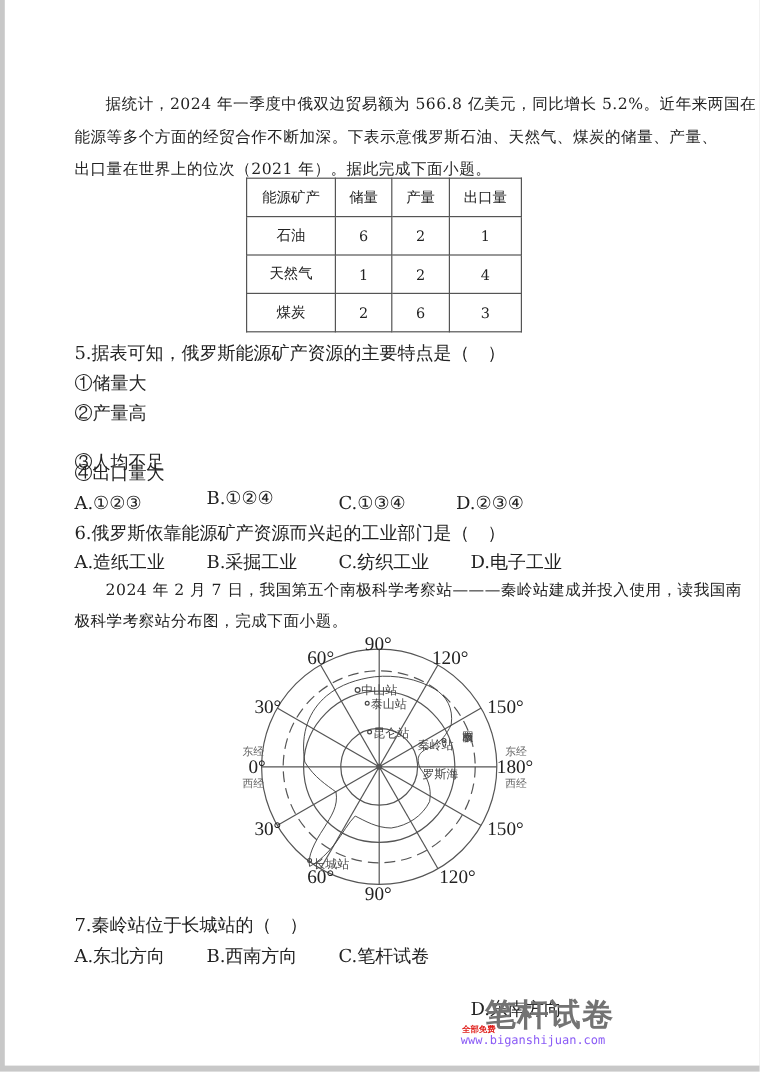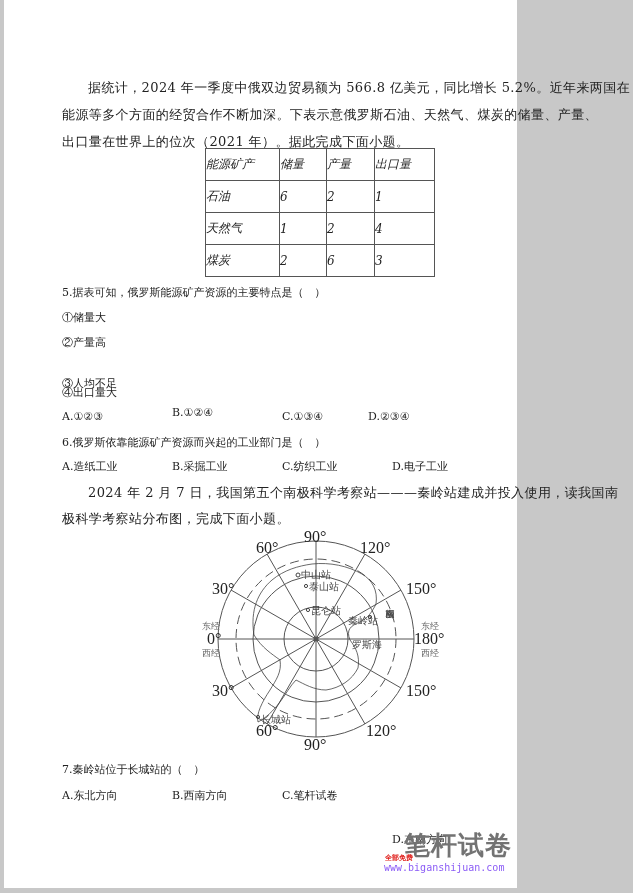--- a/index.html
+++ b/index.html
@@ -3,32 +3,32 @@
 <meta charset="utf-8">
 <style>
   html, body { margin: 0; padding: 0; }
   body {
     width: 633px; height: 893px; position: relative; overflow: hidden;
     background: #c8c8c8;
     font-family: "DejaVu Serif", "Liberation Serif", serif;
     color: #222;
   }
   .page {
-    position: absolute; left: 4px; top: 0; width: 513px; height: 888px;
+    position: absolute; left: 4px; top: 0; width: 629px; height: 888px;
     background: #ffffff;
   }
   .abs { position: absolute; white-space: nowrap; }
   .para { font-size: 13px; line-height: 27px; letter-spacing: 0.4px; }
-  .q { font-size: 11px; color: #222; }
+  .q { font-size: 15px; color: #222; }
   table.data {
     position: absolute; left: 201px; top: 148px;
     border-collapse: collapse; font-size: 12px;
   }
   table.data td {
-    border: 1.5px solid #555; text-align: left; height: 31px; padding: 0; font-style: italic;
+    border: 1.5px solid #555; text-align: center; height: 31px; padding: 0;
   }
   .c0 { width: 73px; } .c1 { width: 46px; } .c2 { width: 47px; } .c3 { width: 59px; }
   .map { position: absolute; left: 196px; top: 530px; }
   .map text { font-family: "Liberation Serif", "DejaVu Serif", serif; }
   .brand-big { font-family: "DejaVu Sans", sans-serif; font-size: 26px; font-weight: bold; color: #737373; letter-spacing: 1px; }
   .brand-url { font-family: "DejaVu Sans Mono", "Liberation Mono", monospace; font-size: 10px; color: #8b5cf6; }
   .brand-free { font-family: "DejaVu Sans", sans-serif; font-size: 7px; color: #e0201c; font-weight: bold; }
 </style>
 </head>
 <body>
@@ -69,21 +69,21 @@
     </table>
 
   <div class="abs q" style="left:58px; top:285px;">5.据表可知，俄罗斯能源矿产资源的主要特点是（　）</div>
   <div class="abs q" style="left:58px; top:310px;">①储量大</div>
   <div class="abs q" style="left:58px; top:335px;">②产量高</div>
   <div class="abs q" style="left:58px; top:376px;">③人均不足</div>
   <div class="abs q" style="left:58px; top:385px;">④出口量大</div>
   <div class="abs q" style="left:58px; top:410px;">A.①②③</div>
   <div class="abs q" style="left:168px; top:406px;">B.①②④</div>
   <div class="abs q" style="left:278px; top:410px;">C.①③④</div>
-  <div class="abs q" style="left:364px; top:410px;">D.②③④</div>
+  <div class="abs q" style="left:376px; top:410px;">D.②③④</div>
 
   <div class="abs q" style="left:58px; top:435px;">6.俄罗斯依靠能源矿产资源而兴起的工业部门是（　）</div>
   <div class="abs q" style="left:58px; top:459px;">A.造纸工业</div>
   <div class="abs q" style="left:168px; top:459px;">B.采掘工业</div>
   <div class="abs q" style="left:278px; top:459px;">C.纺织工业</div>
   <div class="abs q" style="left:388px; top:459px;">D.电子工业</div>
 
   <div class="abs para" style="left:84px; top:479px;">2024 年 2 月 7 日，我国第五个南极科学考察站———秦岭站建成并投入使用，读我国南</div>
   <div class="abs para" style="left:58px; top:505px;text-align:center;">极科学考察站分布图，完成下面小题。</div>
 

